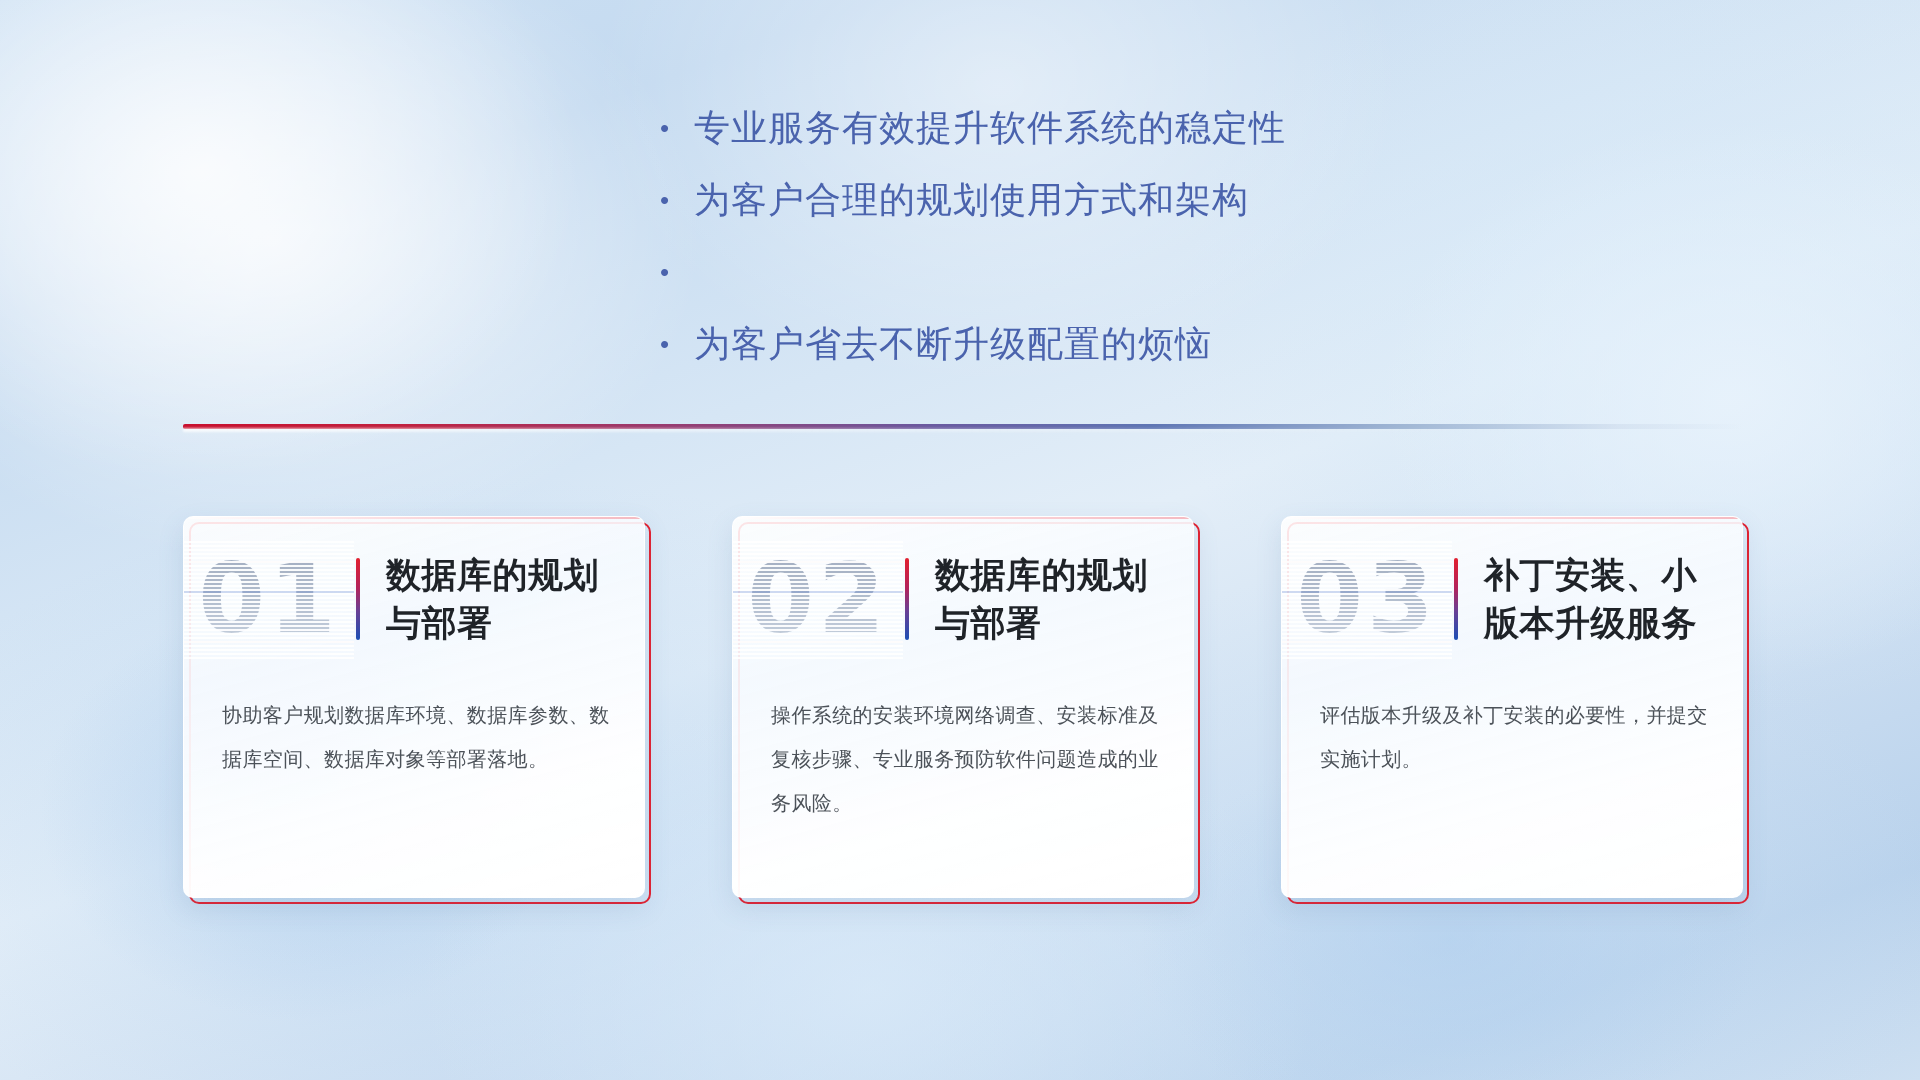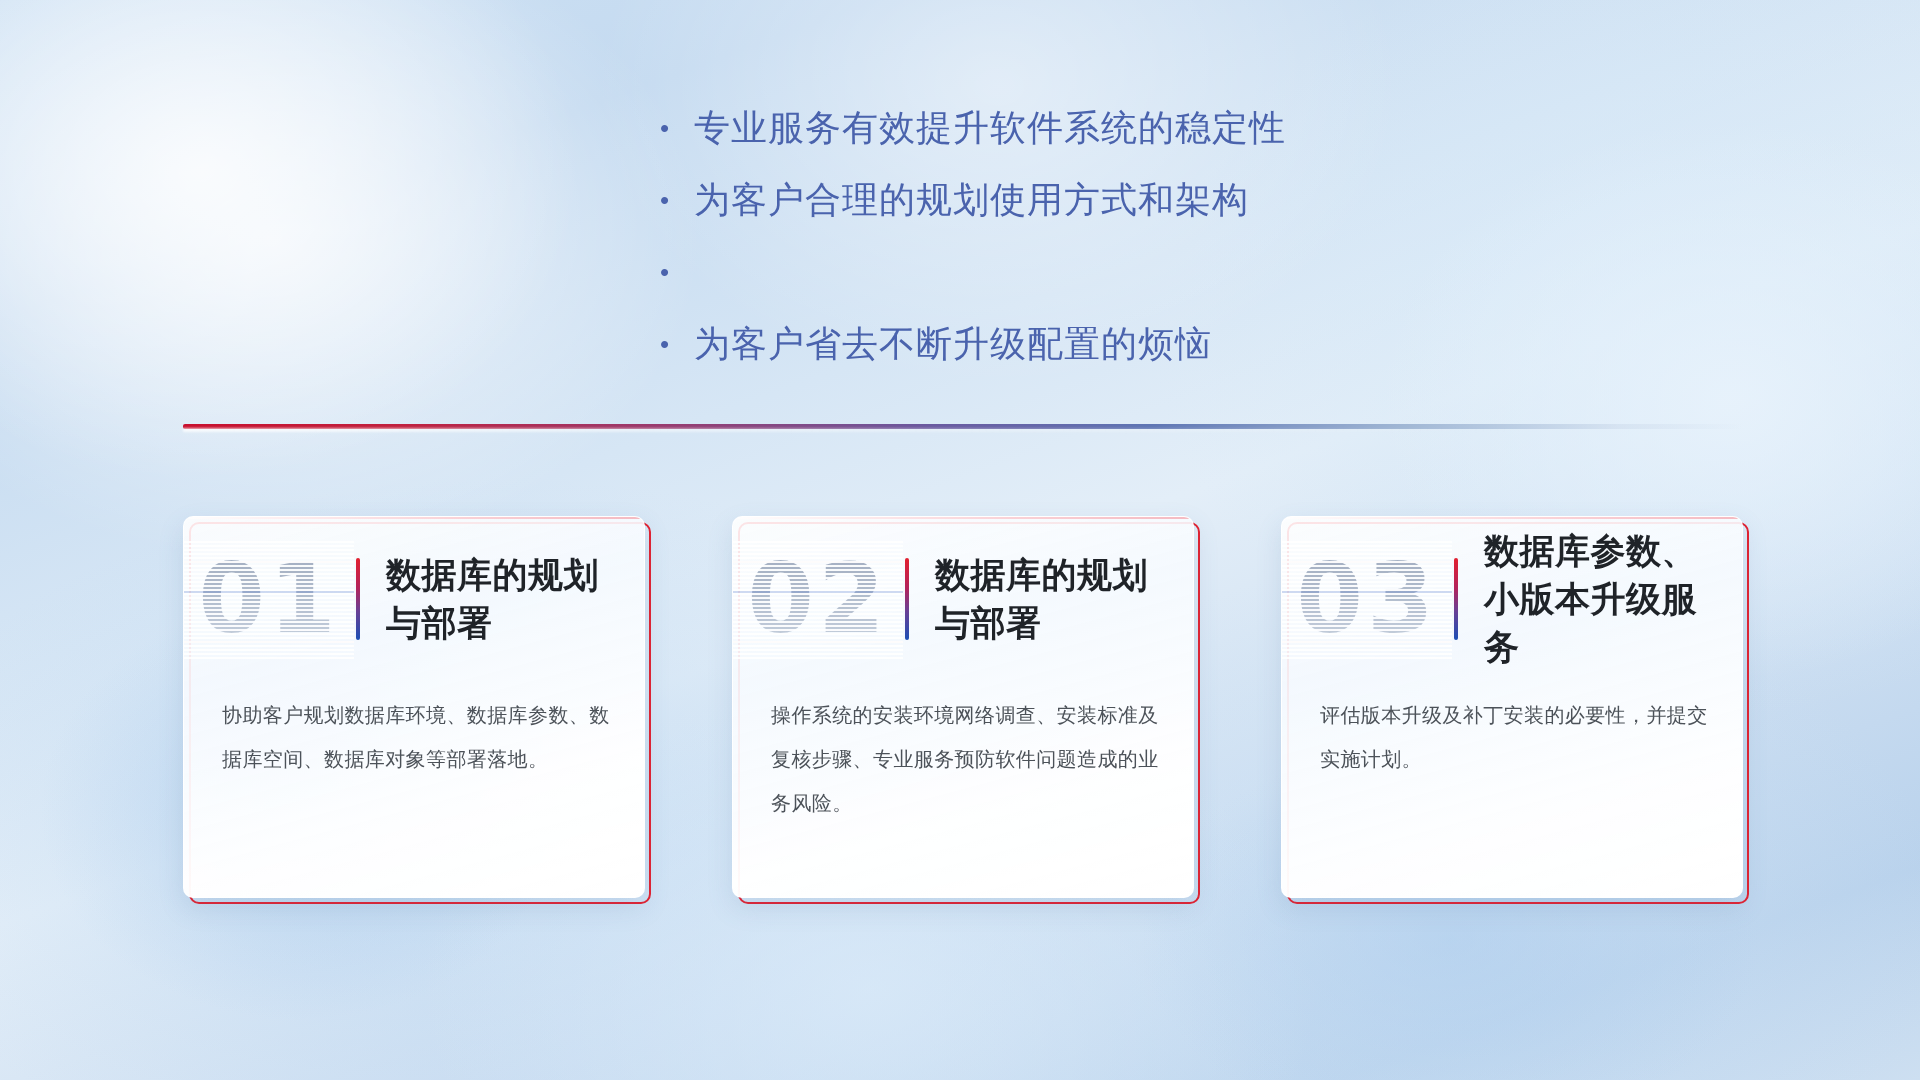--- a/index.html
+++ b/index.html
@@ -190,21 +190,21 @@
     <div class="card">
       <div class="accent"></div>
       <div class="surface">
         <div class="head">
           <div class="ghostnum">
             <span class="glyph">03</span>
             <span class="tint"></span>
             <span class="scan"></span>
           </div>
           <div class="vrule"></div>
-          <div class="ctitle">数据库参数、小版本升级服务</div>
+          <div class="ctitle">补丁安装、小版本升级服务</div>
         </div>
         <div class="cbody">评估版本升级及补丁安装的必要性，并提交实施计划。</div>
       </div>
     </div>
 
   </div>
 
 </div>
 
 </body></html>

